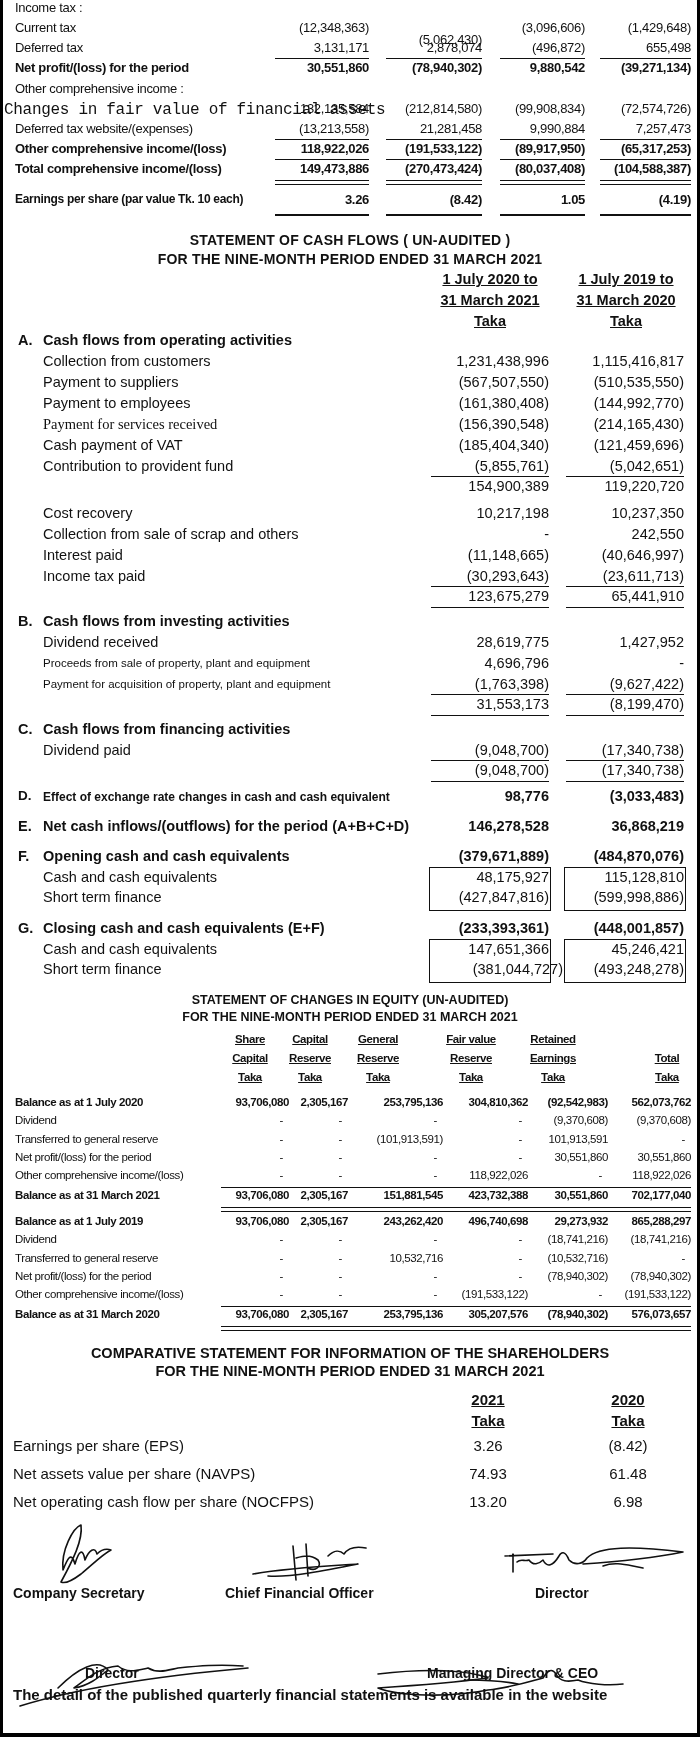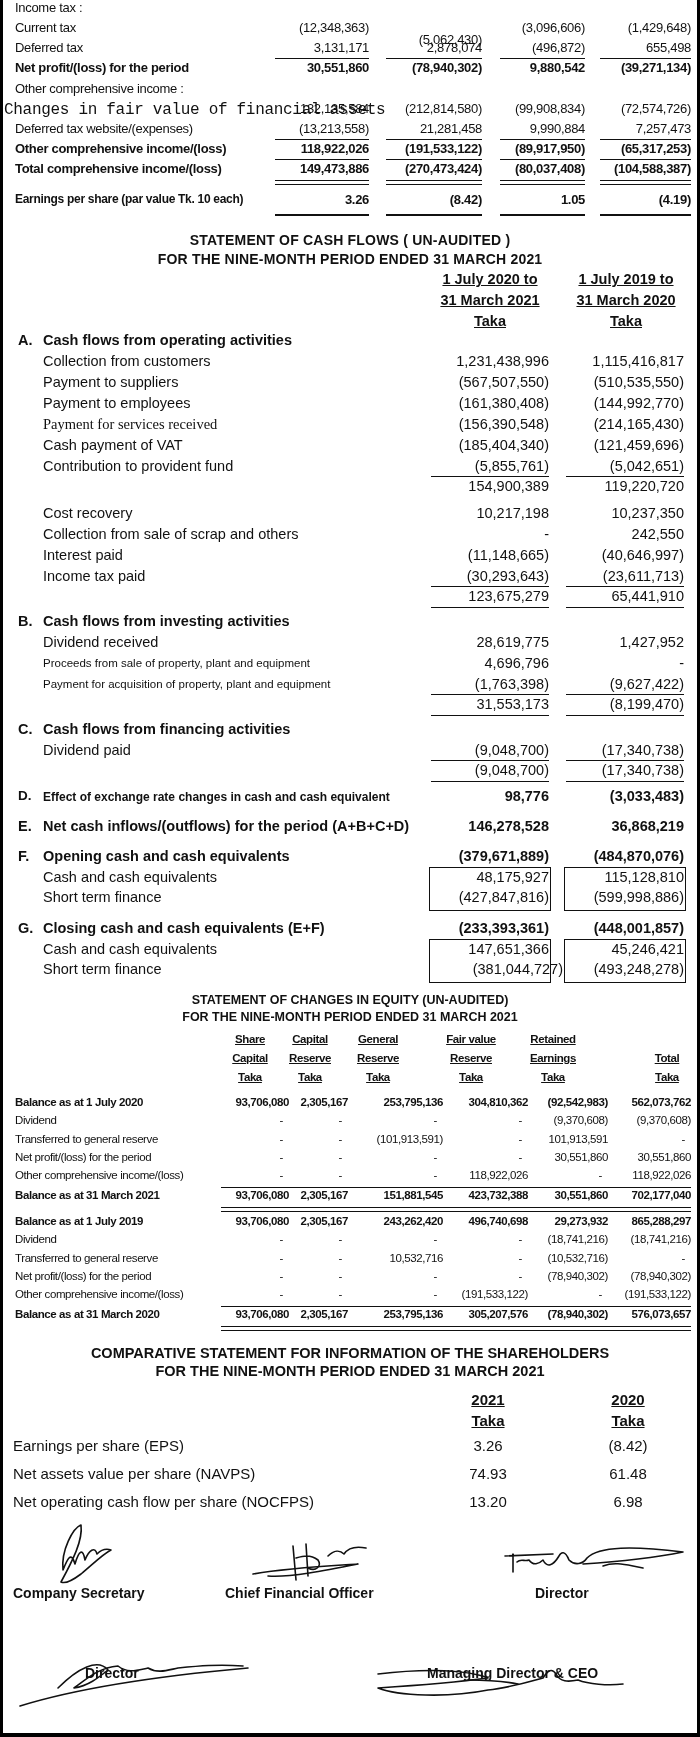--- a/index.html
+++ b/index.html
@@ -372,13 +372,14 @@
       <path d="M100,20 C120,20 140,22 150,24"></path>
     </svg>
 
     <div class="abs sig-label" style="left:10px;top:1585px;">Company Secretary</div>
     <div class="abs sig-label" style="left:222px;top:1585px;">Chief Financial Officer</div>
     <div class="abs sig-label" style="left:532px;top:1585px;">Director</div>
     <div class="abs sig-label" style="left:82px;top:1665px;">Director</div>
     <div class="abs sig-label" style="left:424px;top:1665px;">Managing Director &amp; CEO</div>
   </div>
 
+  <div class="abs footer" style="left:10px;top:1686px;">The detail of the published quarterly financial statements is available in the website</div>
 </div>
 
 </body></html>

